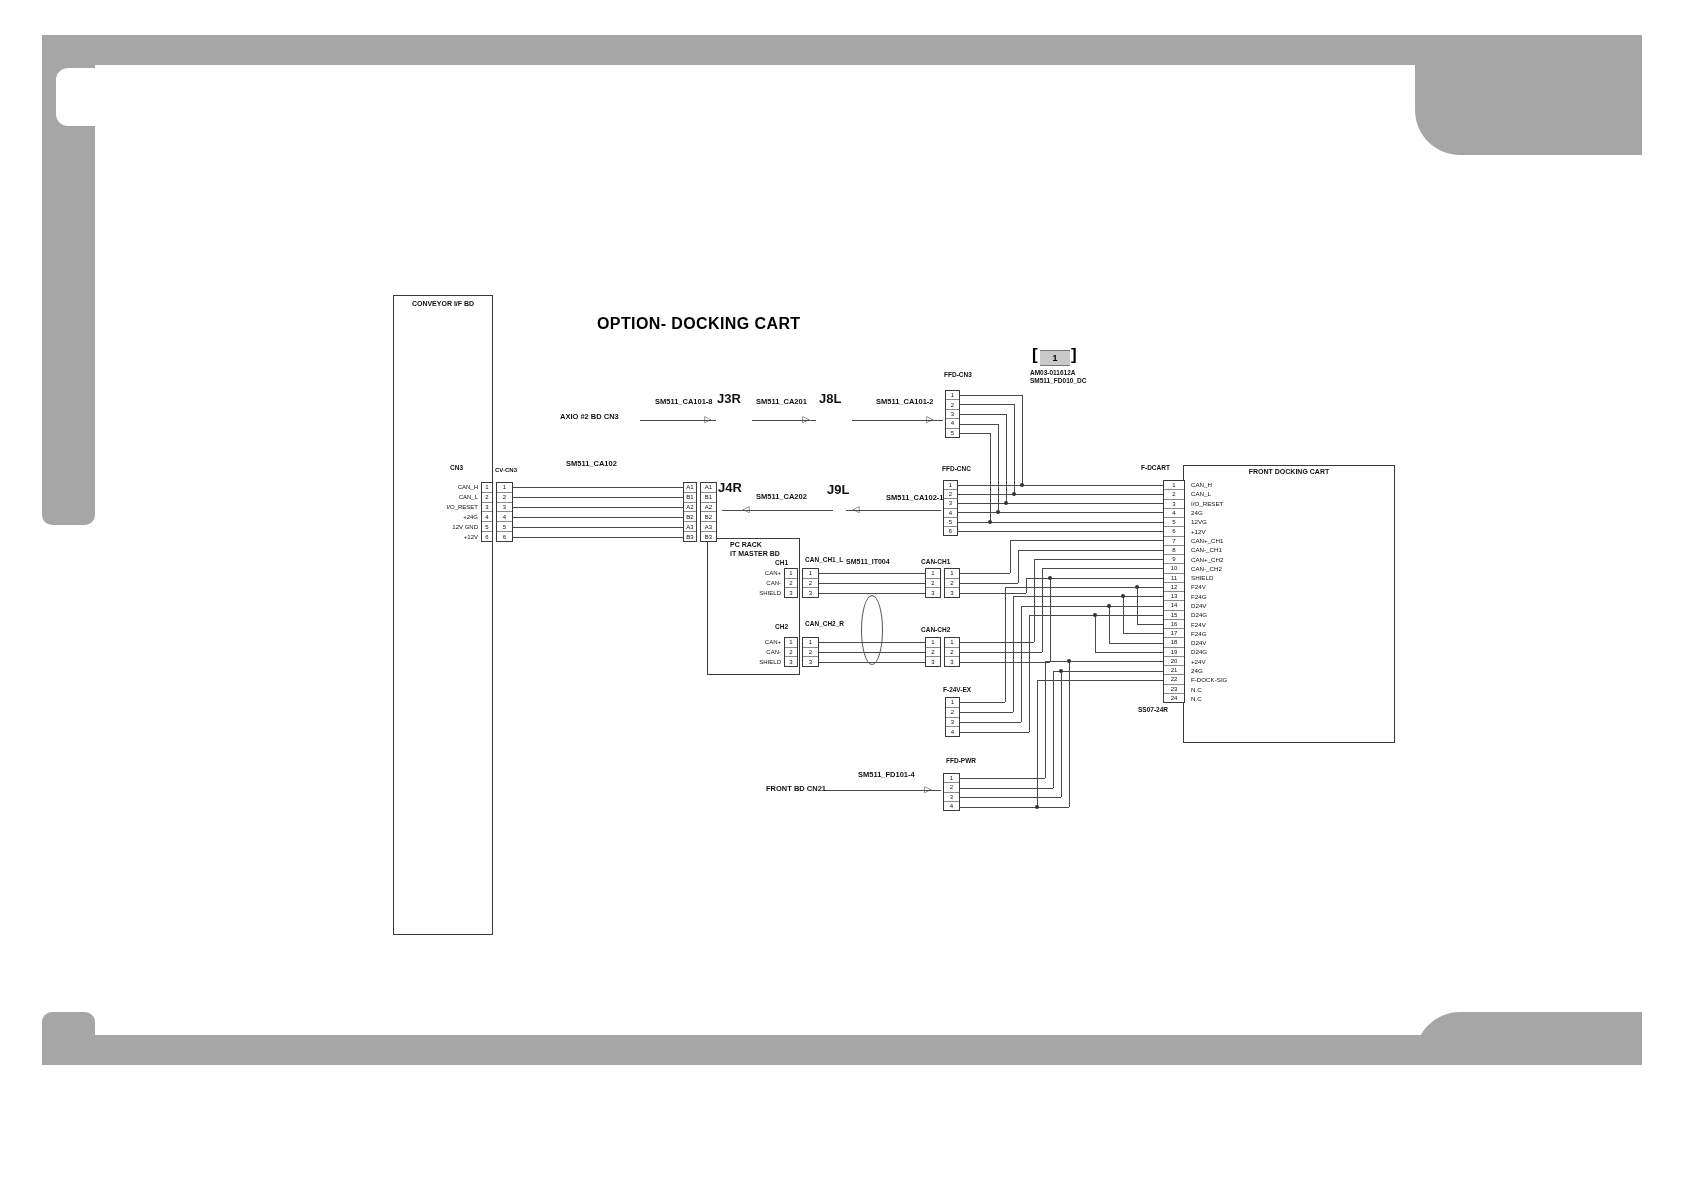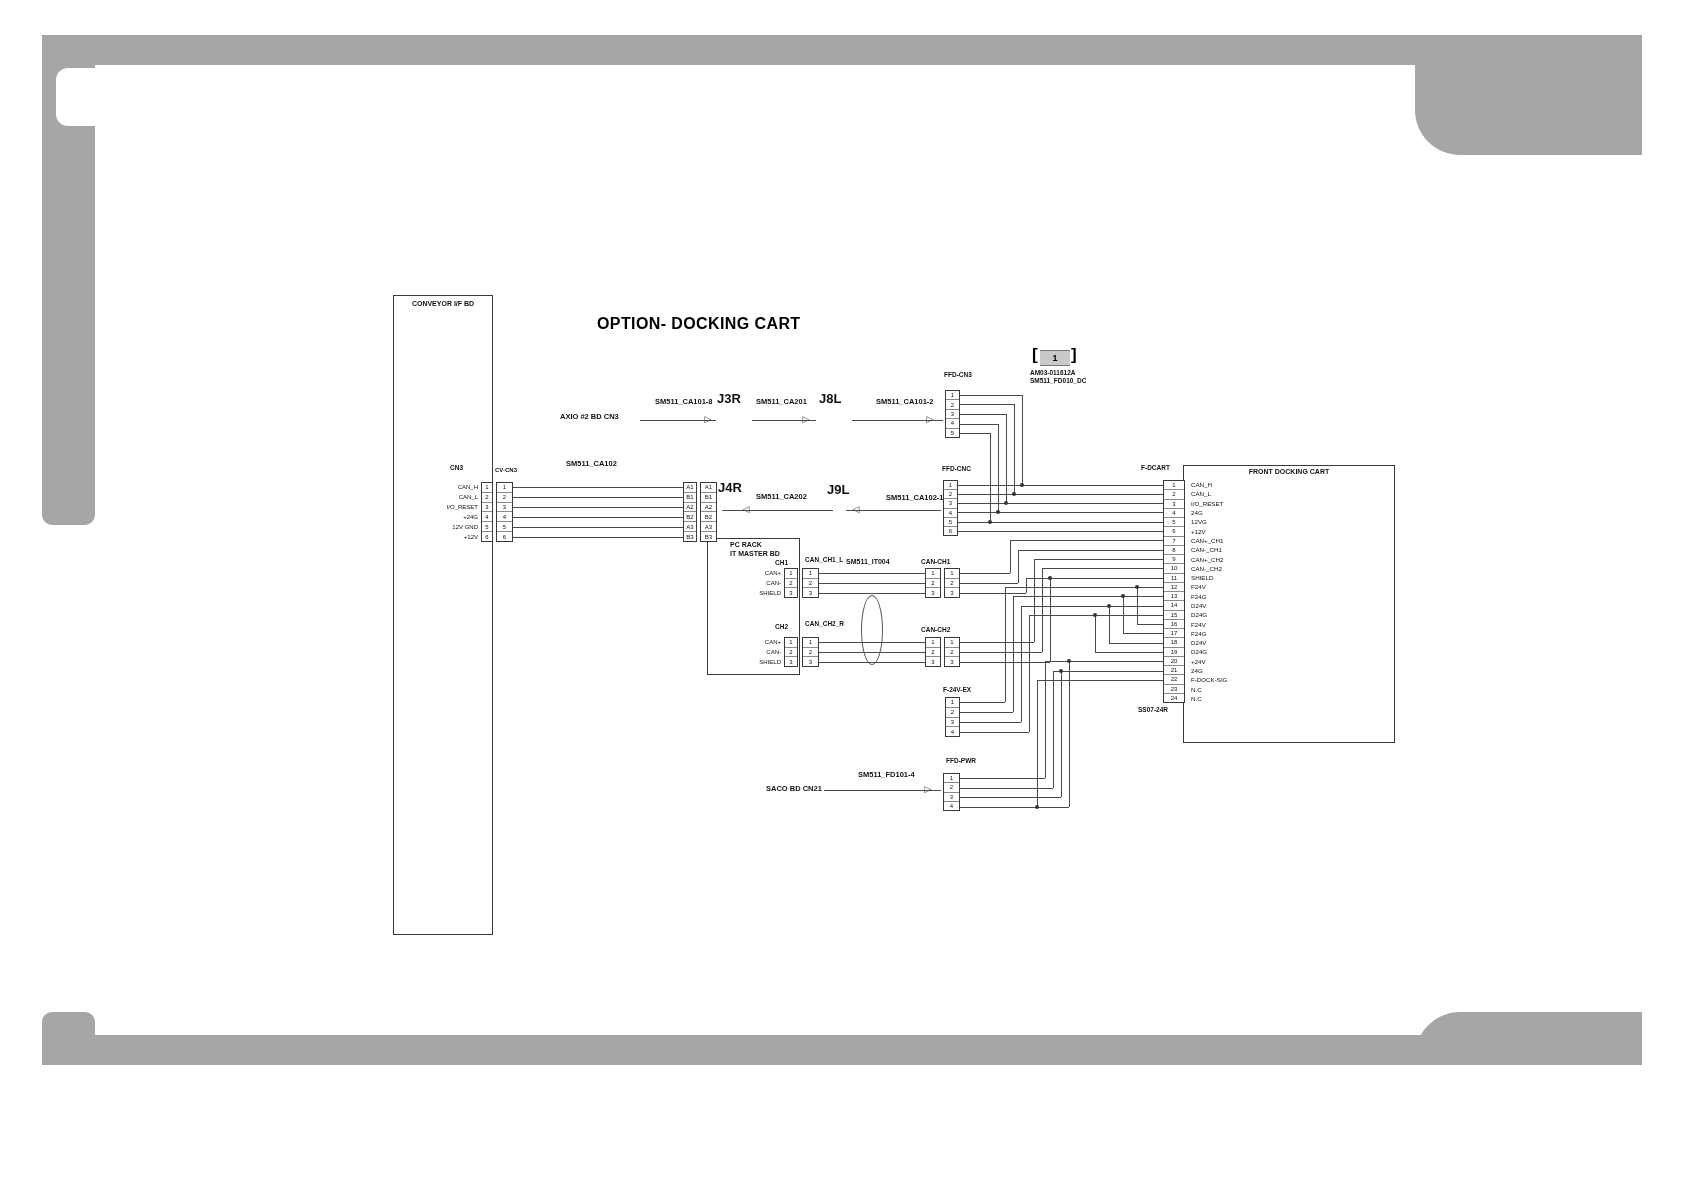--- a/index.html
+++ b/index.html
@@ -330,21 +330,21 @@
         <div class="li">4</div>
       </div>
 
     <div class="lbl f65 b" style="left:946px;top:757px;">FFD-PWR</div>
     <div class="box connbox conn" style="left:943px;top:773px;width:17px;height:38px;">
         <div class="li">1</div>
         <div class="li">2</div>
         <div class="li">3</div>
         <div class="li">4</div>
       </div>
-    <div class="lbl f75 b" style="left:766px;top:785px;">SACO BD CN21</div>
+    <div class="lbl f75 b" style="left:766px;top:785px;">FRONT BD CN21</div>
     <div class="lbl f75 b" style="left:858px;top:771px;">SM511_FD101-4</div>
     <span class="ah ar" style="left:928px;top:790px;"></span>
 
     <div class="lbl f65 b" style="left:1141px;top:464px;">F-DCART</div>
     <div class="lbl f7 b ctr" style="left:1183px;top:468px;width:212px;">FRONT DOCKING CART</div>
     <div class="box connbox conn" style="left:1163px;top:480px;width:22px;height:223px;">
         <div class="li">1</div>
         <div class="li">2</div>
         <div class="li">3</div>
         <div class="li">4</div>

